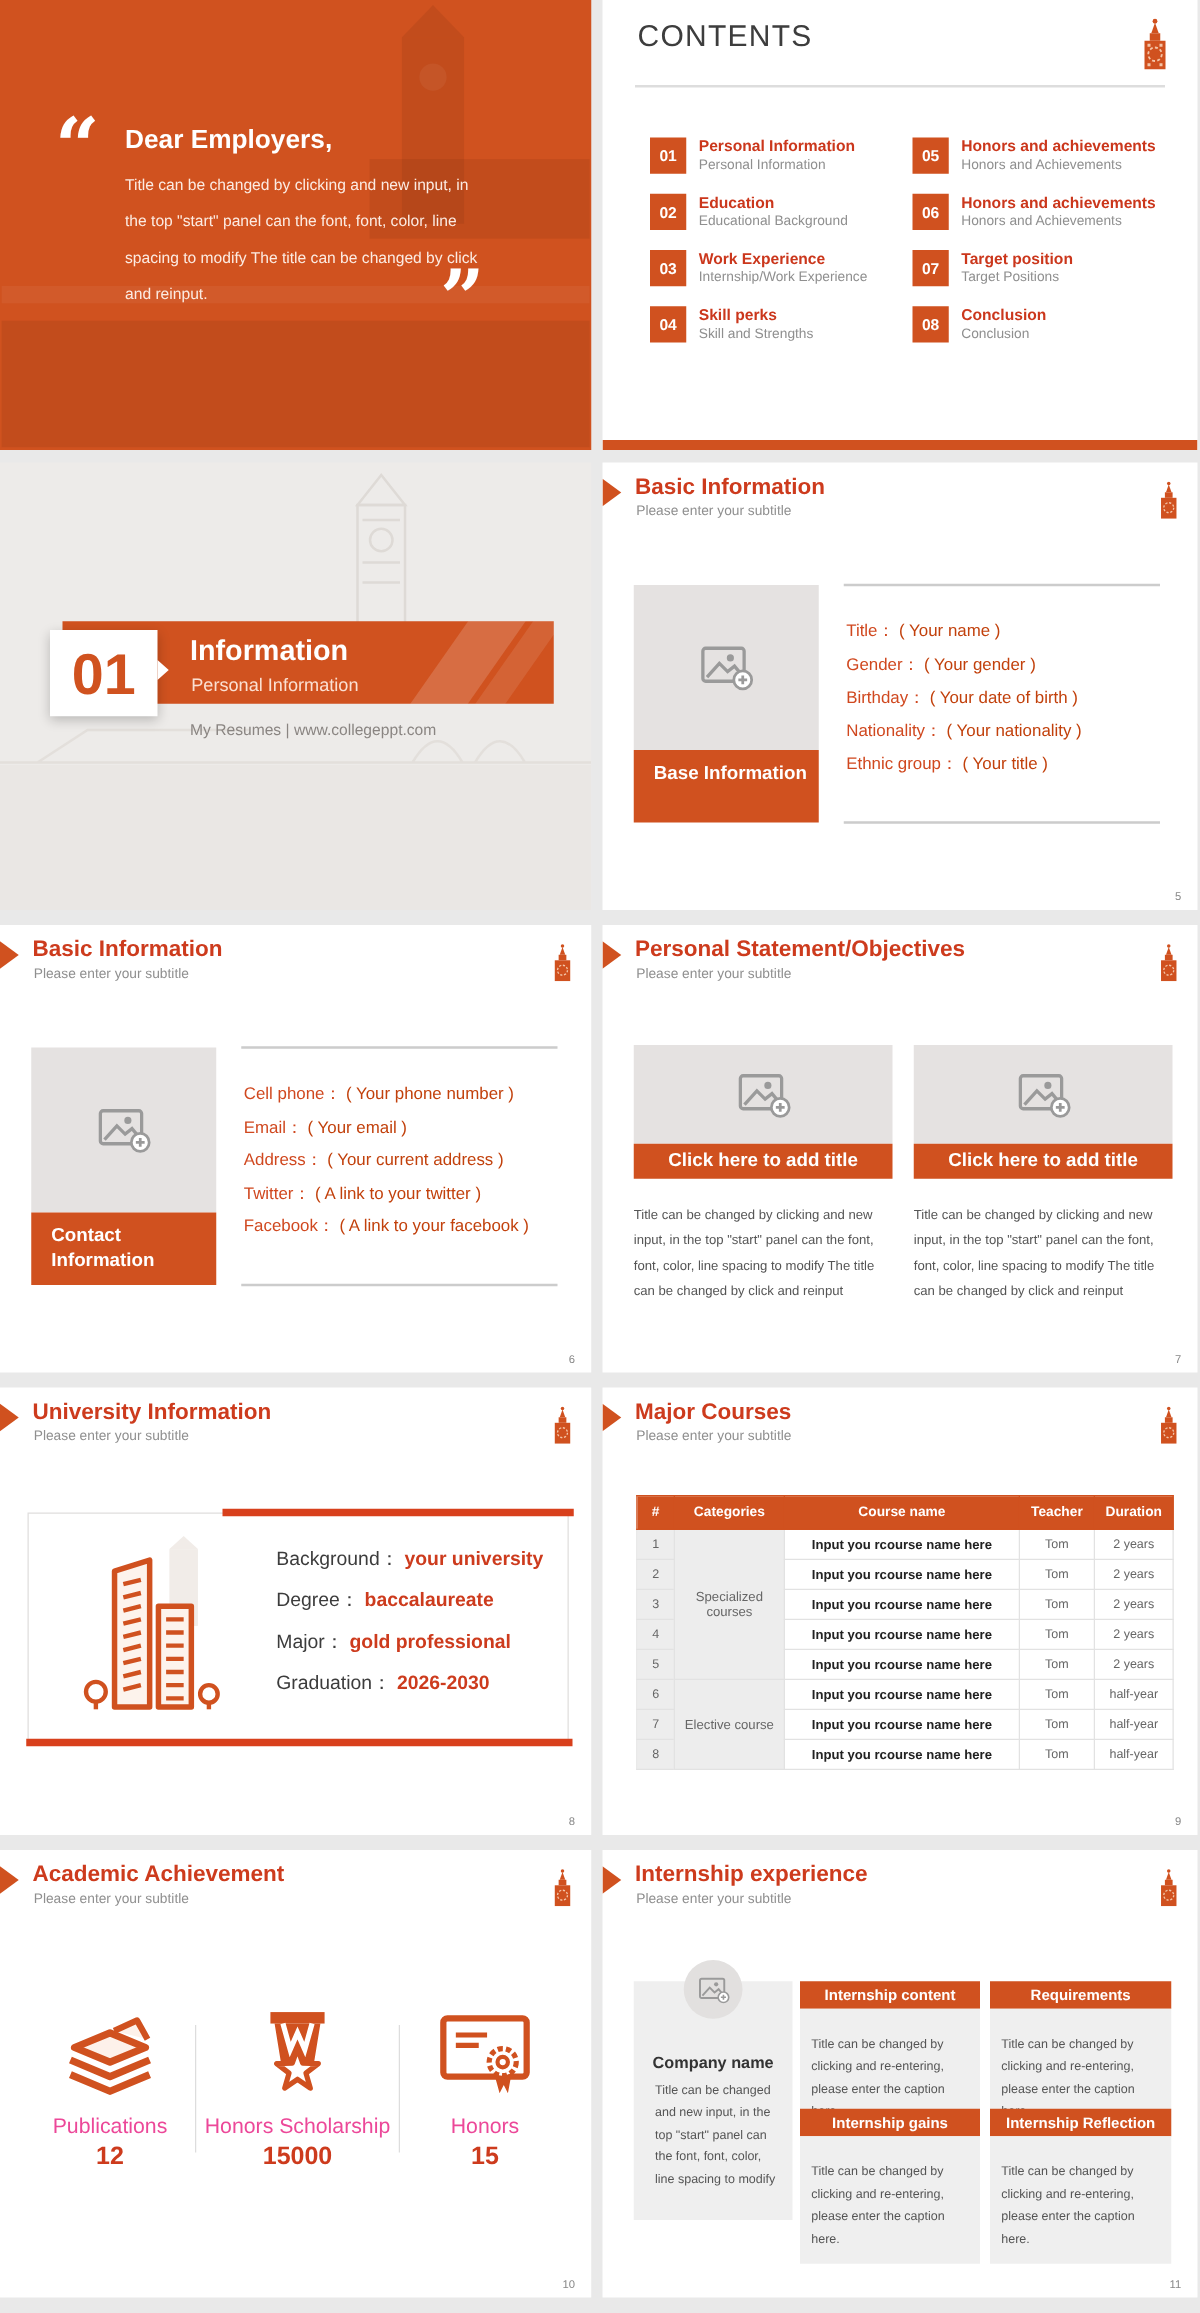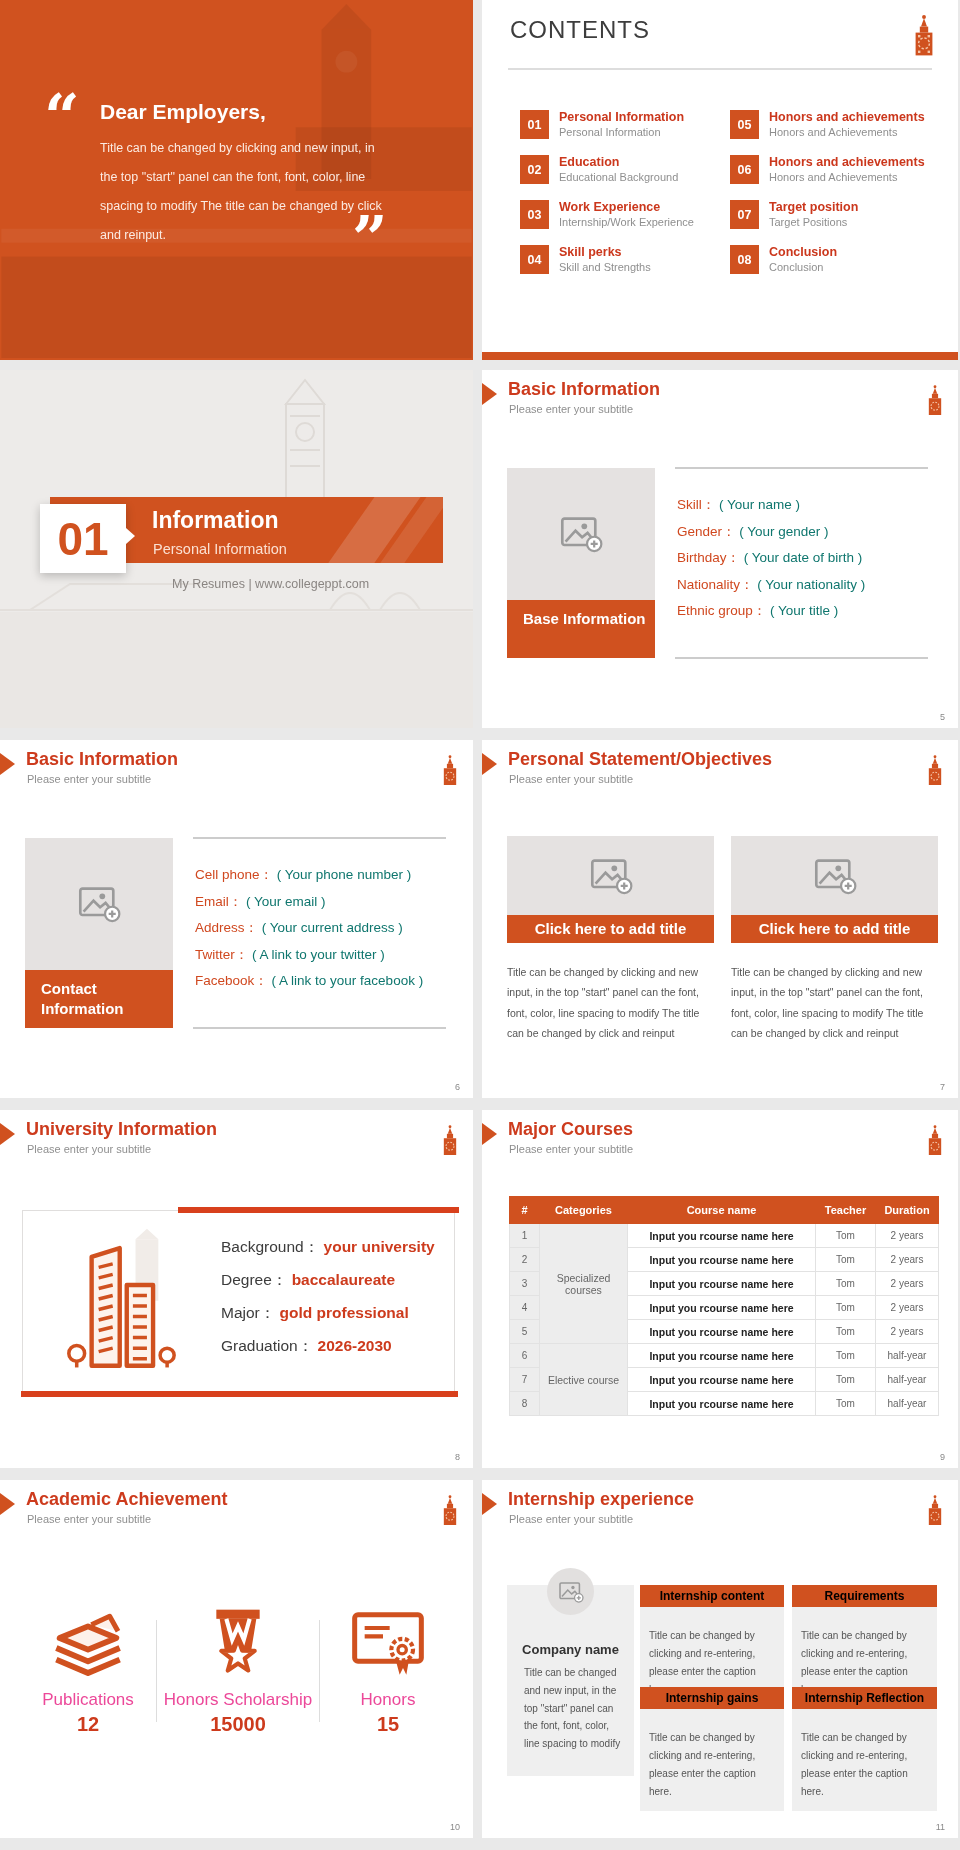--- a/index.html
+++ b/index.html
@@ -51,33 +51,33 @@
   .st1 { left:300px; top:-5px; width:46px; height:80px; }
   .st2 { left:352px; top:-5px; width:24px; height:80px; background:rgba(255,255,255,.10); }
   .sec-numbox { position:absolute; left:40px; top:134px; width:86px; height:69px; background:#fff;
                 box-shadow:0 3px 9px rgba(0,0,0,.22); display:flex; align-items:center;
                 justify-content:center; font-size:46px; font-weight:bold; color:#d0521f; }
   .sec-notch { position:absolute; left:126px; top:158px; width:0; height:0;
                border-top:8px solid transparent; border-bottom:8px solid transparent;
                border-left:9px solid #fff; }
   .sec-title { position:absolute; left:152px; top:137px; font-size:23px; font-weight:bold; color:#fff; }
   .sec-sub   { position:absolute; left:153px; top:171px; font-size:14.5px; color:#fbe0d2; }
-  .sec-footer{ position:absolute; left:152px; top:207px; font-size:12.5px; color:#8a8582;margin-left:20px; }
+  .sec-footer{ position:absolute; left:152px; top:207px; font-size:12.5px; color:#8a8582; }
 
   
   .ph-box { position:absolute; left:25px; top:98px; width:148px; height:132px; background:#e5e2e1;
             display:flex; align-items:center; justify-content:center; }
   .ph-glyph { width:44px; height:38px; }
   .label-box { position:absolute; left:25px; top:230px; width:148px; height:58px; background:#d0511f;
                color:#fff; font-weight:bold; font-size:15px; line-height:1.3; padding:9px 0 0 16px; }
   .hline { position:absolute; left:193px; width:253px; height:2px; background:#ccc; }
   .fields { position:absolute; left:195px; top:126px; }
   .field { font-size:13.5px; height:26.5px; white-space:nowrap; }
   .field .fl { color:#d0481f; }
-  .field .fv { color:#0f766e;text-align:right; }
+  .field .fv { color:#c2410c;text-align:right; }
 
   
   .stmt-col { position:absolute; top:96px; width:207px; }
   .stmt-col.c1 { left:25px; } .stmt-col.c2 { left:249px; }
   .stmt-ph { height:79px; background:#e5e2e1; display:flex; align-items:center; justify-content:center; }
   .stmt-bar { height:28px; background:#d0511f; color:#fff; font-weight:bold; font-size:15px;
               text-align:center; line-height:28px; }
   .stmt-cap { margin-top:19px; font-size:10.5px; color:#555; line-height:1.95; }
 
   
@@ -113,21 +113,21 @@
   .co-card { position:absolute; left:25px; top:105px; width:127px; height:191px; background:#efefef; }
   .co-avatar { position:absolute; left:65px; top:88px; width:47px; height:47px; border-radius:50%;
                background:#e2e0df; display:flex; align-items:center; justify-content:center; }
   .co-avatar .ph-glyph { width:26px; height:22px; }
   .co-name { position:absolute; left:25px; top:162px; width:127px; text-align:center;
              font-weight:bold; font-size:13px; color:#333; }
   .co-cap { position:absolute; left:42px; top:184px; width:97px; font-size:10px; color:#555; line-height:1.78; }
   .ibox { position:absolute; width:144px; }
   .ibox.b1 { left:158px; top:105px; } .ibox.b2 { left:310px; top:105px; width:145px; }
   .ibox.b3 { left:158px; top:207px; } .ibox.b4 { left:310px; top:207px; width:145px; }
-  .ibox-h { height:22px; background:#d0511f; color:#000000; font-weight:bold; font-size:12px;
+  .ibox-h { height:22px; background:#d0511f; color:#ffffff; font-weight:bold; font-size:12px;
             text-align:center; line-height:22px; }
   .ibox-b { background:#efefef; padding:20px 9px 10px; font-size:10px; color:#555; line-height:1.8;
             min-height:66px; }
 </style>
 </head>
 <body>
 
 <div class="canvas">
 
   <div class="slide cover" style="left:0;top:0;height:360px;">
@@ -266,21 +266,21 @@
         <rect x="3" y="3" width="30" height="24" rx="2" fill="none" stroke="#9a9a9a" stroke-width="2.4"></rect>
         <circle cx="23" cy="10" r="2.6" fill="#9a9a9a"></circle>
         <path d="M6 24 L15 14 L21 20 L26 16 L31 22" fill="none" stroke="#9a9a9a" stroke-width="2.4"></path>
         <circle cx="32" cy="26" r="6.5" fill="#fff" stroke="#9a9a9a" stroke-width="2"></circle>
         <path d="M32 22.8 v6.4 M28.8 26 h6.4" stroke="#9a9a9a" stroke-width="2"></path>
       </svg>
     </div>
     <div class="label-box">Base Information</div>
     <div class="hline" style="top:97px;"></div>
     <div class="fields">
-      <div class="field"><span class="fl">Skill：</span> <span class="fv">( Your name )</span></div>
+      <div class="field"><span class="fl">Title：</span> <span class="fv">( Your name )</span></div>
       <div class="field"><span class="fl">Gender：</span> <span class="fv">( Your gender )</span></div>
       <div class="field"><span class="fl">Birthday：</span> <span class="fv">( Your date of birth )</span></div>
       <div class="field"><span class="fl">Nationality：</span> <span class="fv">( Your nationality )</span></div>
       <div class="field"><span class="fl">Ethnic group：</span> <span class="fv">( Your title )</span></div>
     </div>
     <div class="hline" style="top:287px;"></div>
     <div class="pagenum">5</div>
   </div>
 
   <div class="slide" style="left:0;top:740px;">

